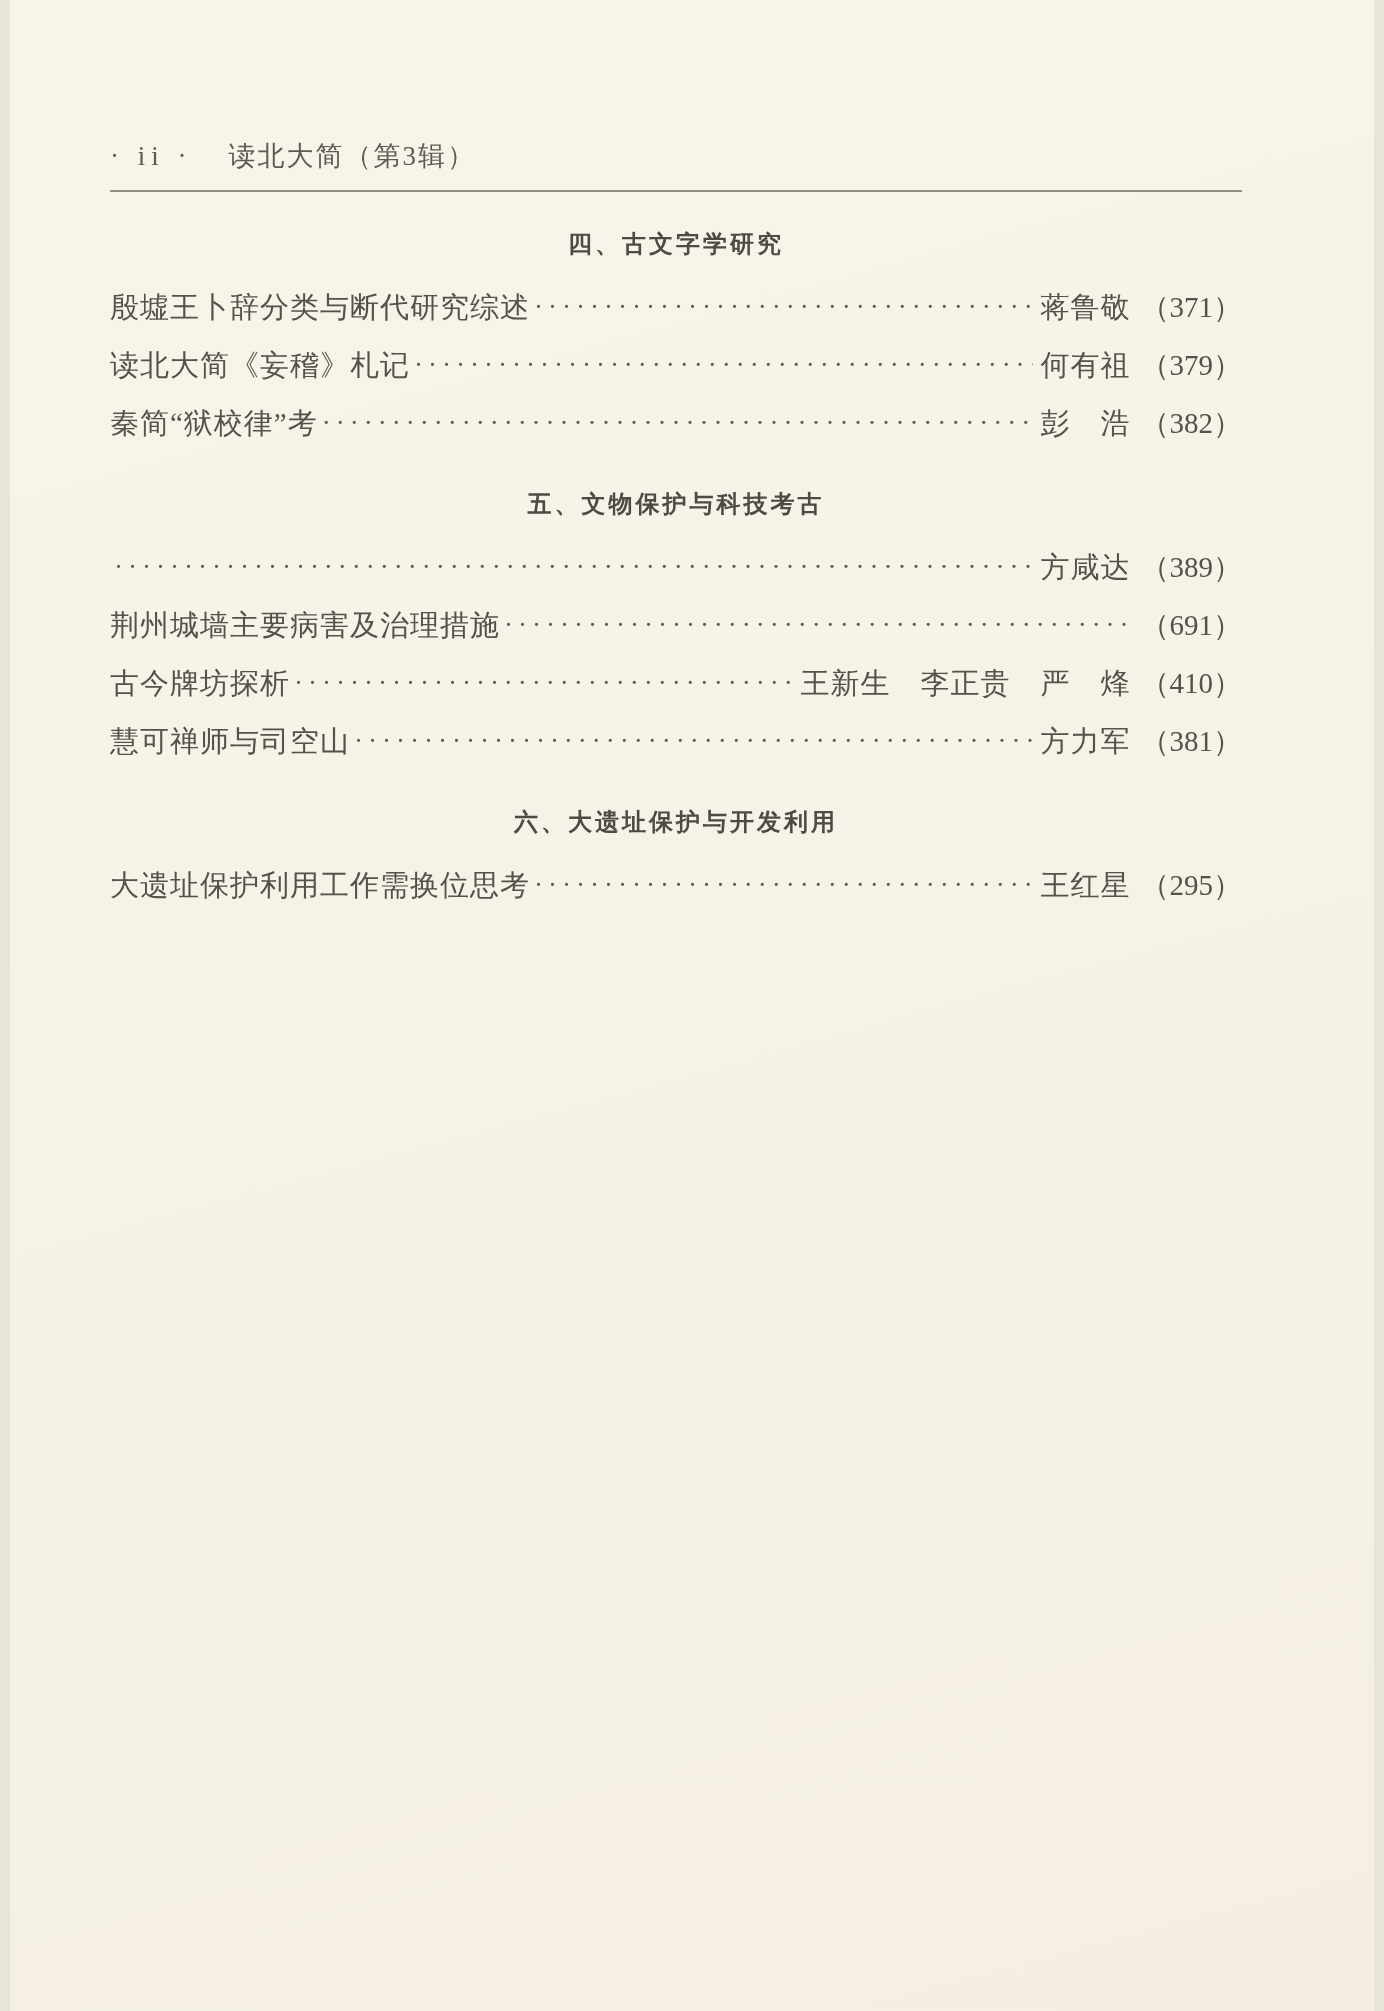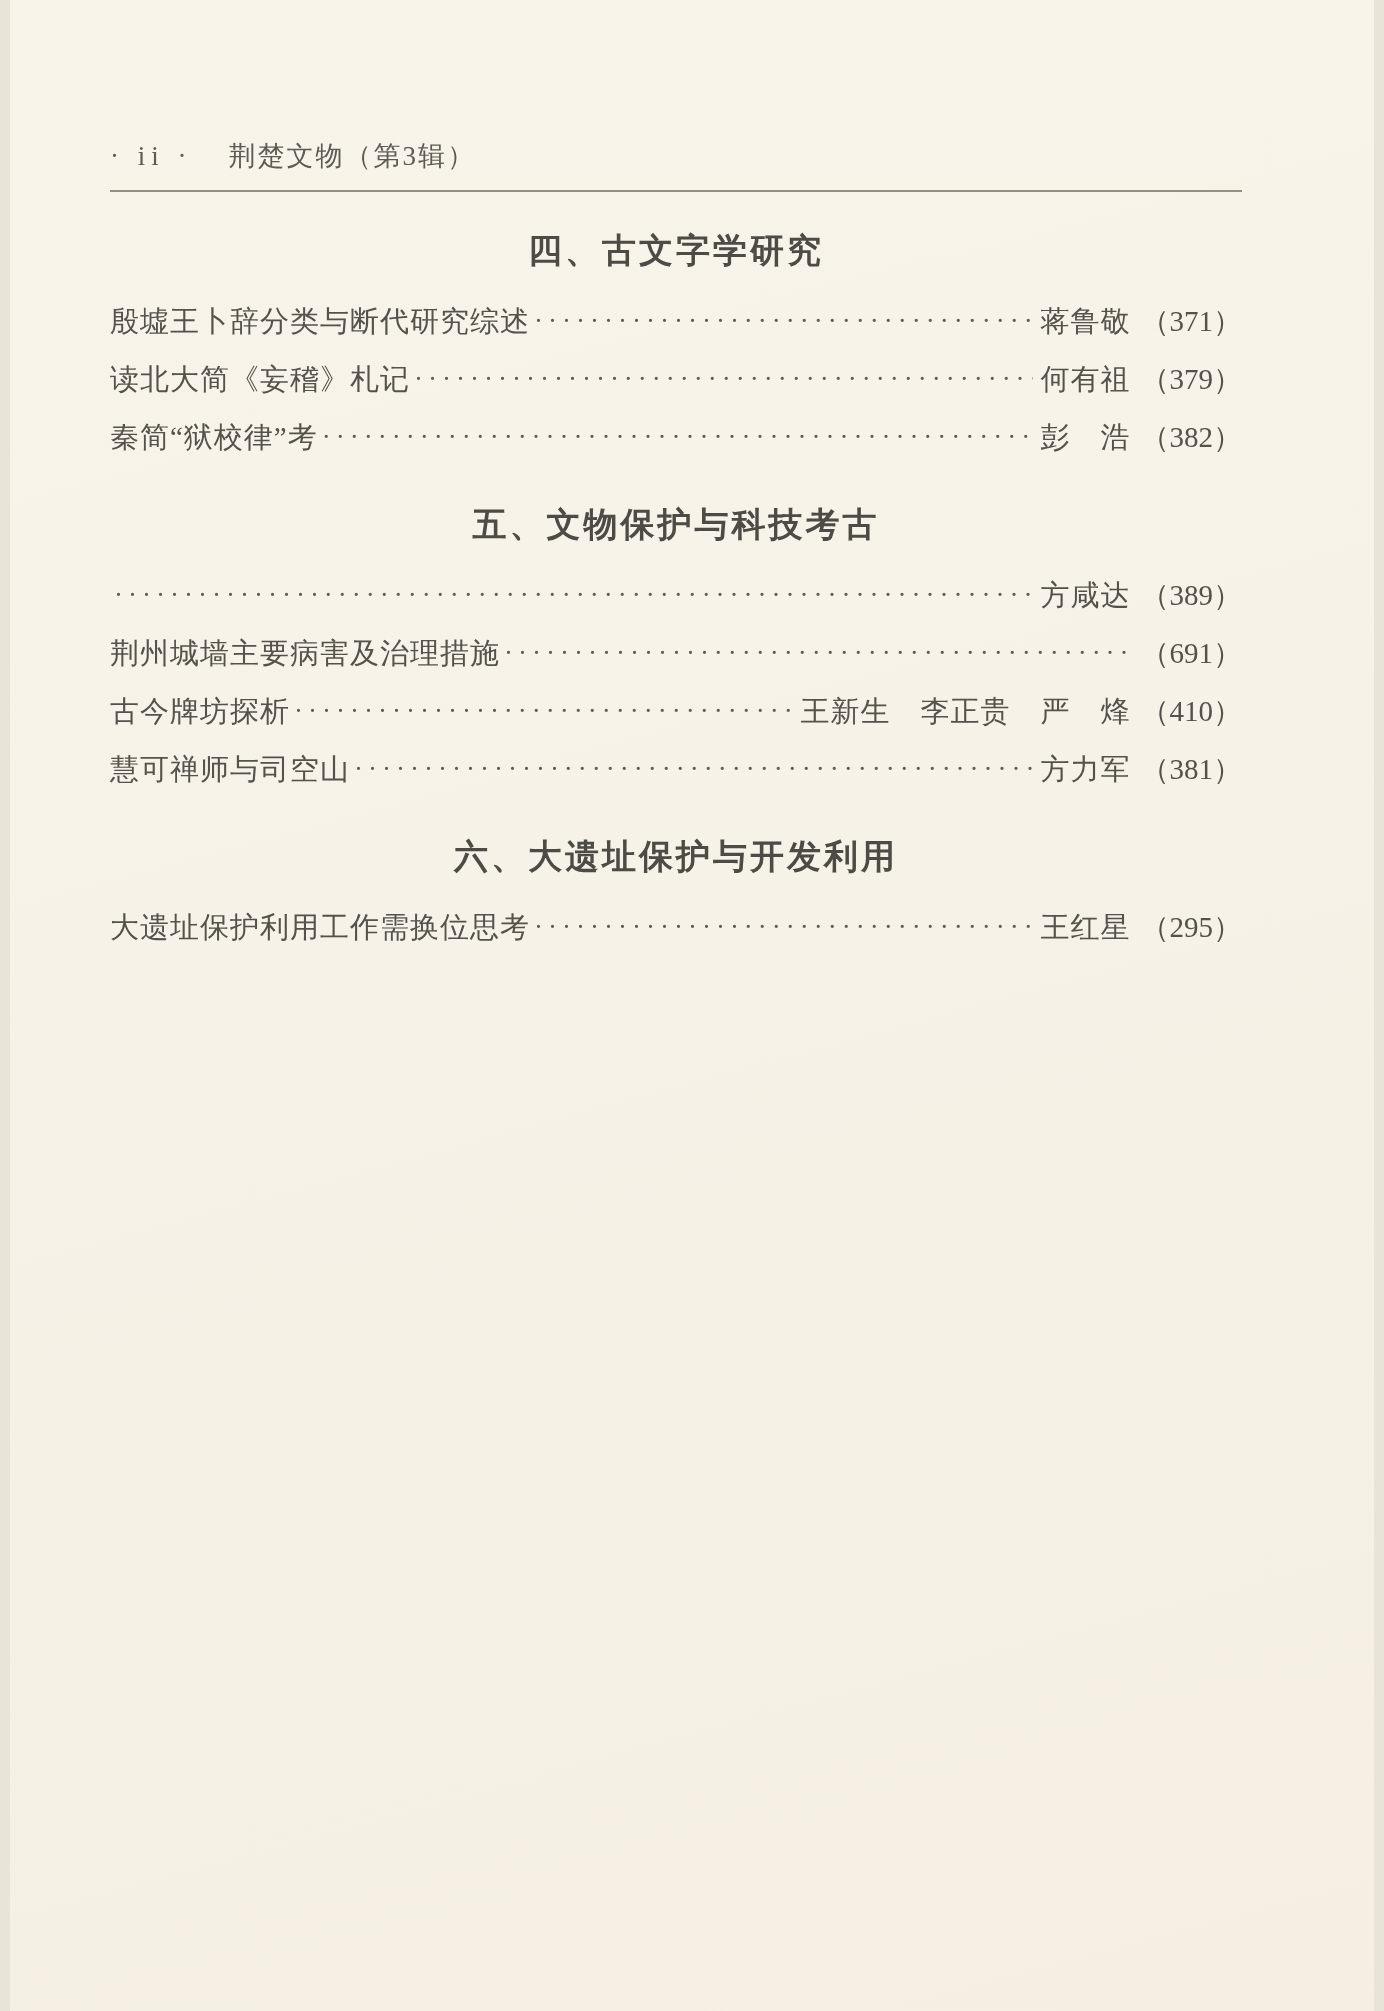--- a/index.html
+++ b/index.html
@@ -35,21 +35,21 @@
   }
   .rule {
     border: none;
     border-bottom: 2px solid #96917f;
     margin: 16px 0 0 0;
   }
   .section-heading {
     text-align: center;
     font-family: "Liberation Sans", sans-serif;
     font-weight: bold;
-    font-size: 34px;
+    font-size: 24px;
     color: #4c4b45;
     letter-spacing: 3px;
     margin: 36px 0 18px 0;
   }
   .section:first-of-type .section-heading {
     margin-top: 54px;
   }
   .toc-row {
     display: flex;
     align-items: flex-start;
@@ -81,21 +81,21 @@
   }
 </style>
 </head>
 <body>
 
 <div class="page">
   <div class="content">
 
     <div class="header-row">
       <span class="page-marker">· ii ·</span>
-      <span class="book-title">荆楚文物（第3辑）</span>
+      <span class="book-title">读北大简（第3辑）</span>
     </div>
     <hr class="rule">
 
     <div class="section">
       <div class="section-heading">四、古文字学研究</div>
       <div class="toc-row">
         <span class="toc-title">殷墟王卜辞分类与断代研究综述</span>
         <span class="leader">············································································································································································································································································································</span>
         <span class="toc-authors">蒋鲁敬</span>
         <span class="toc-page">（371）</span>

